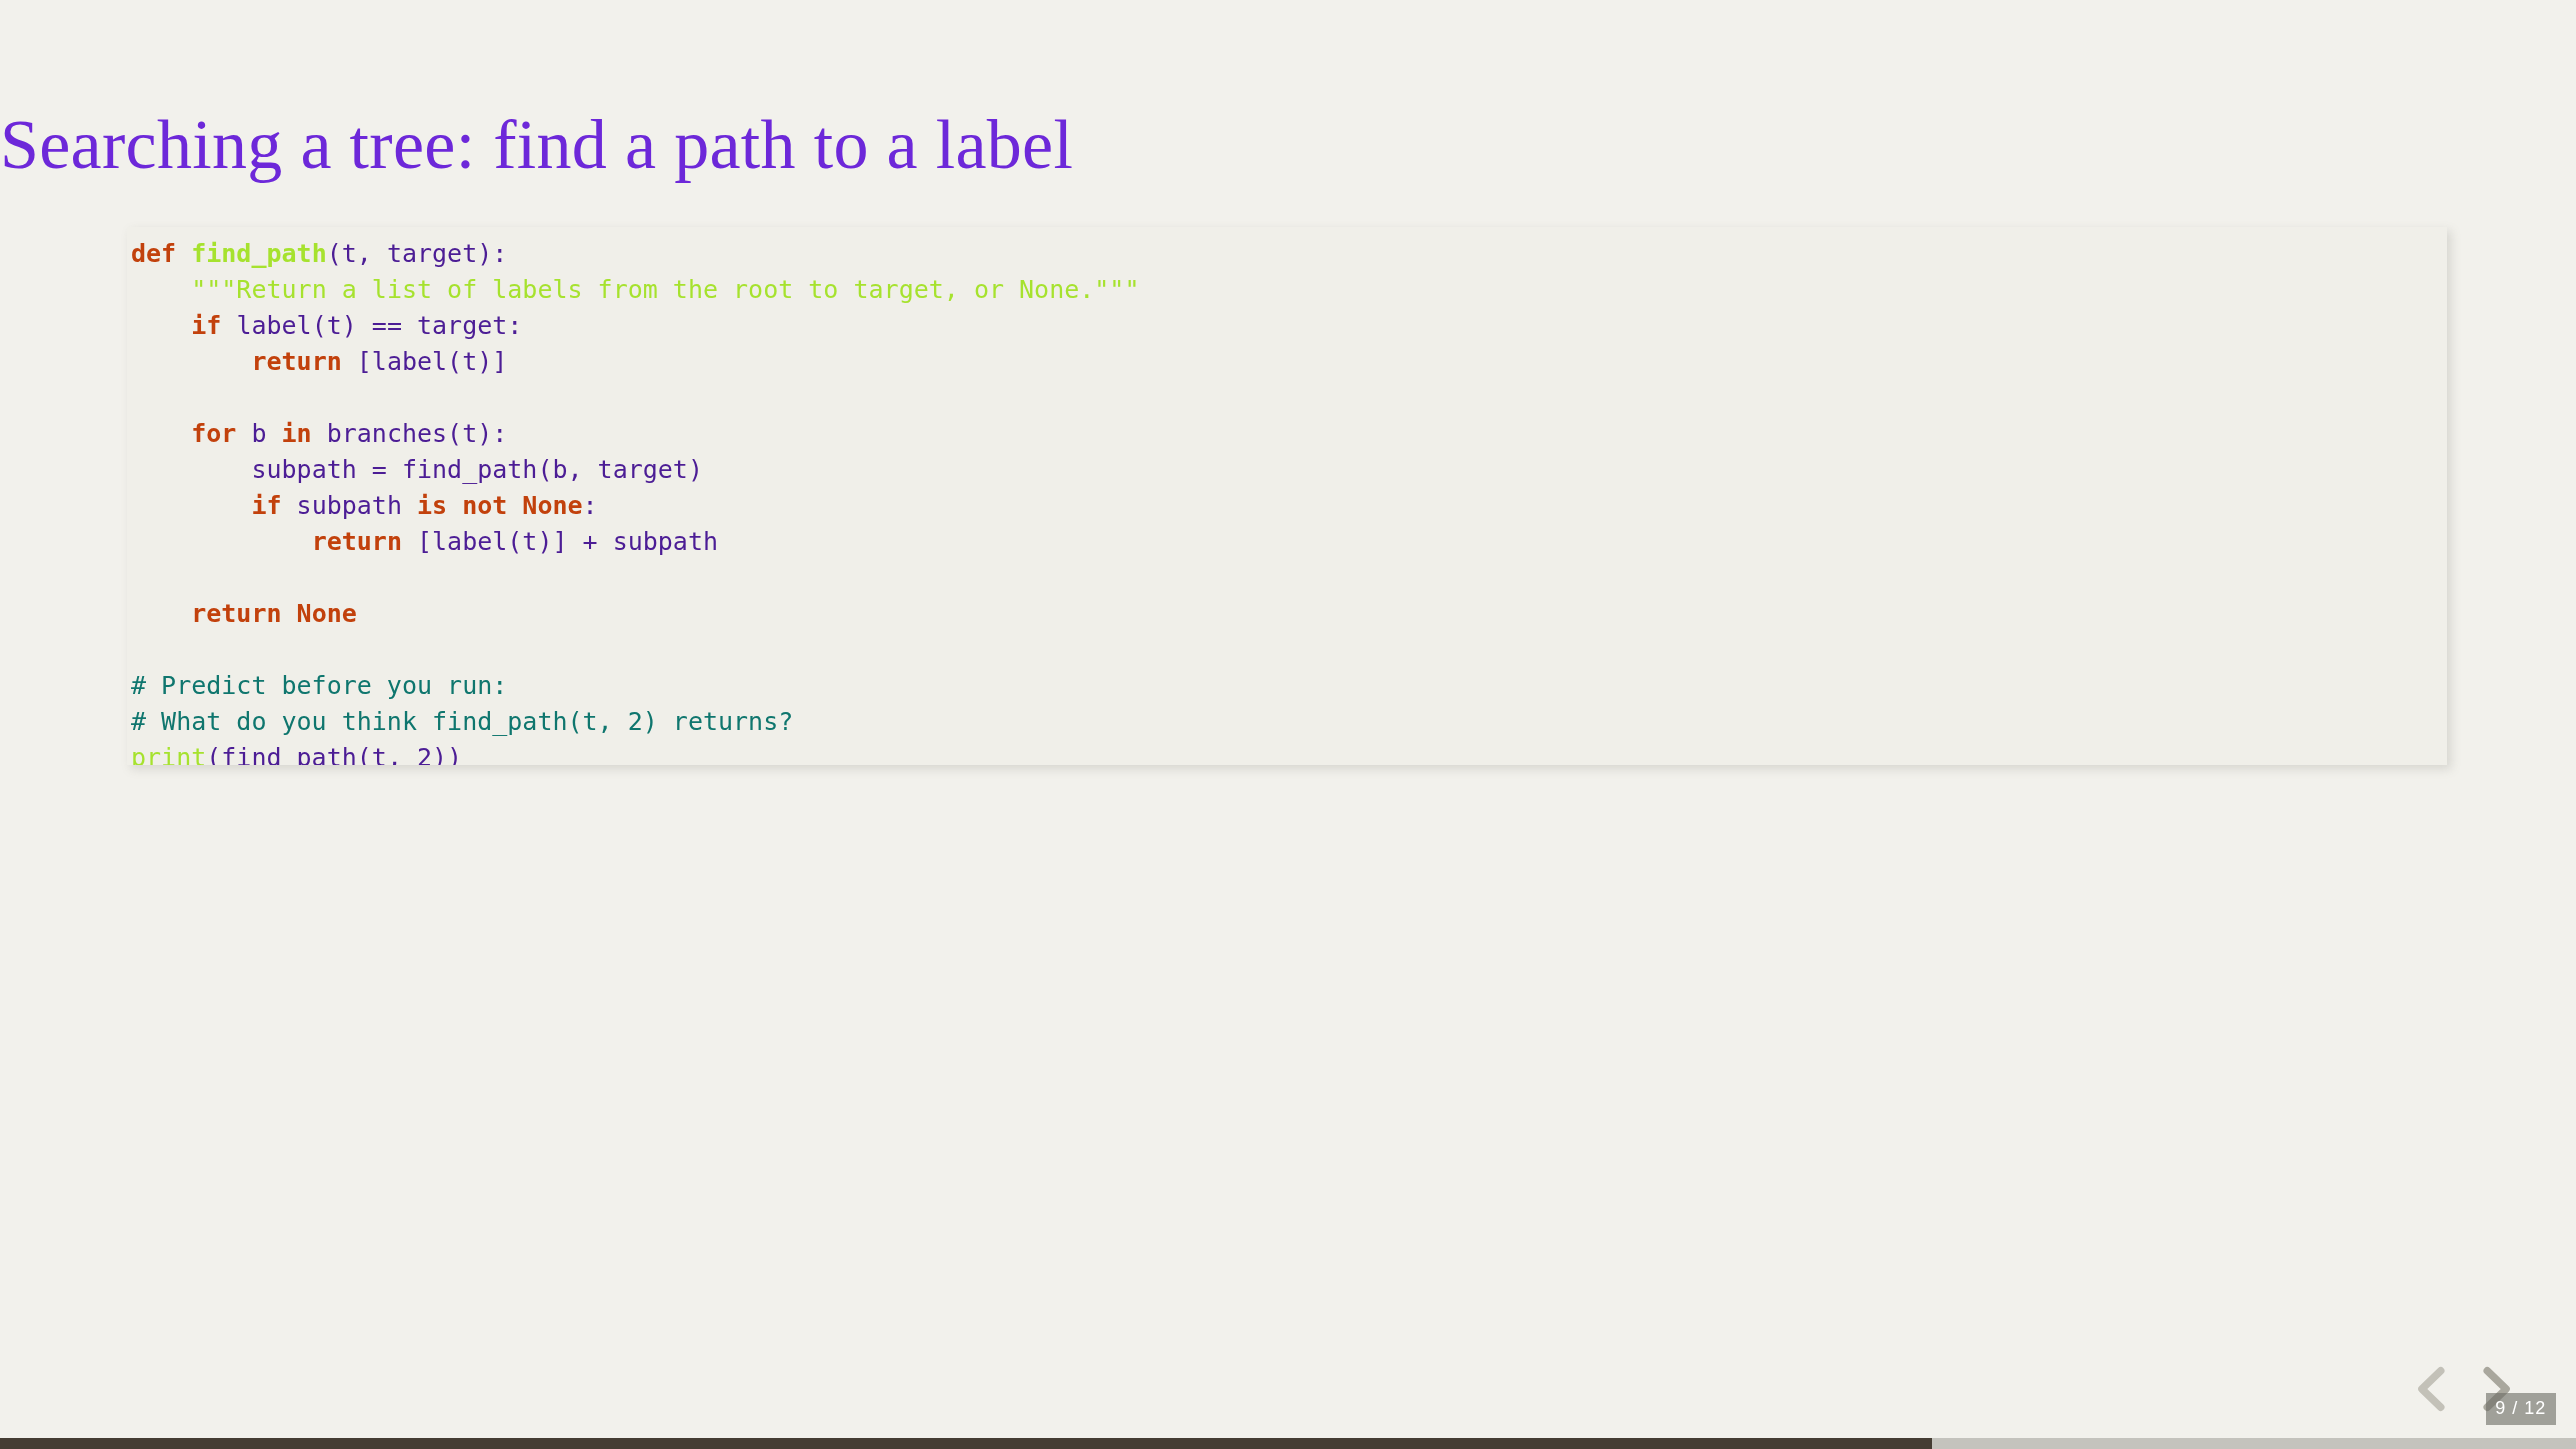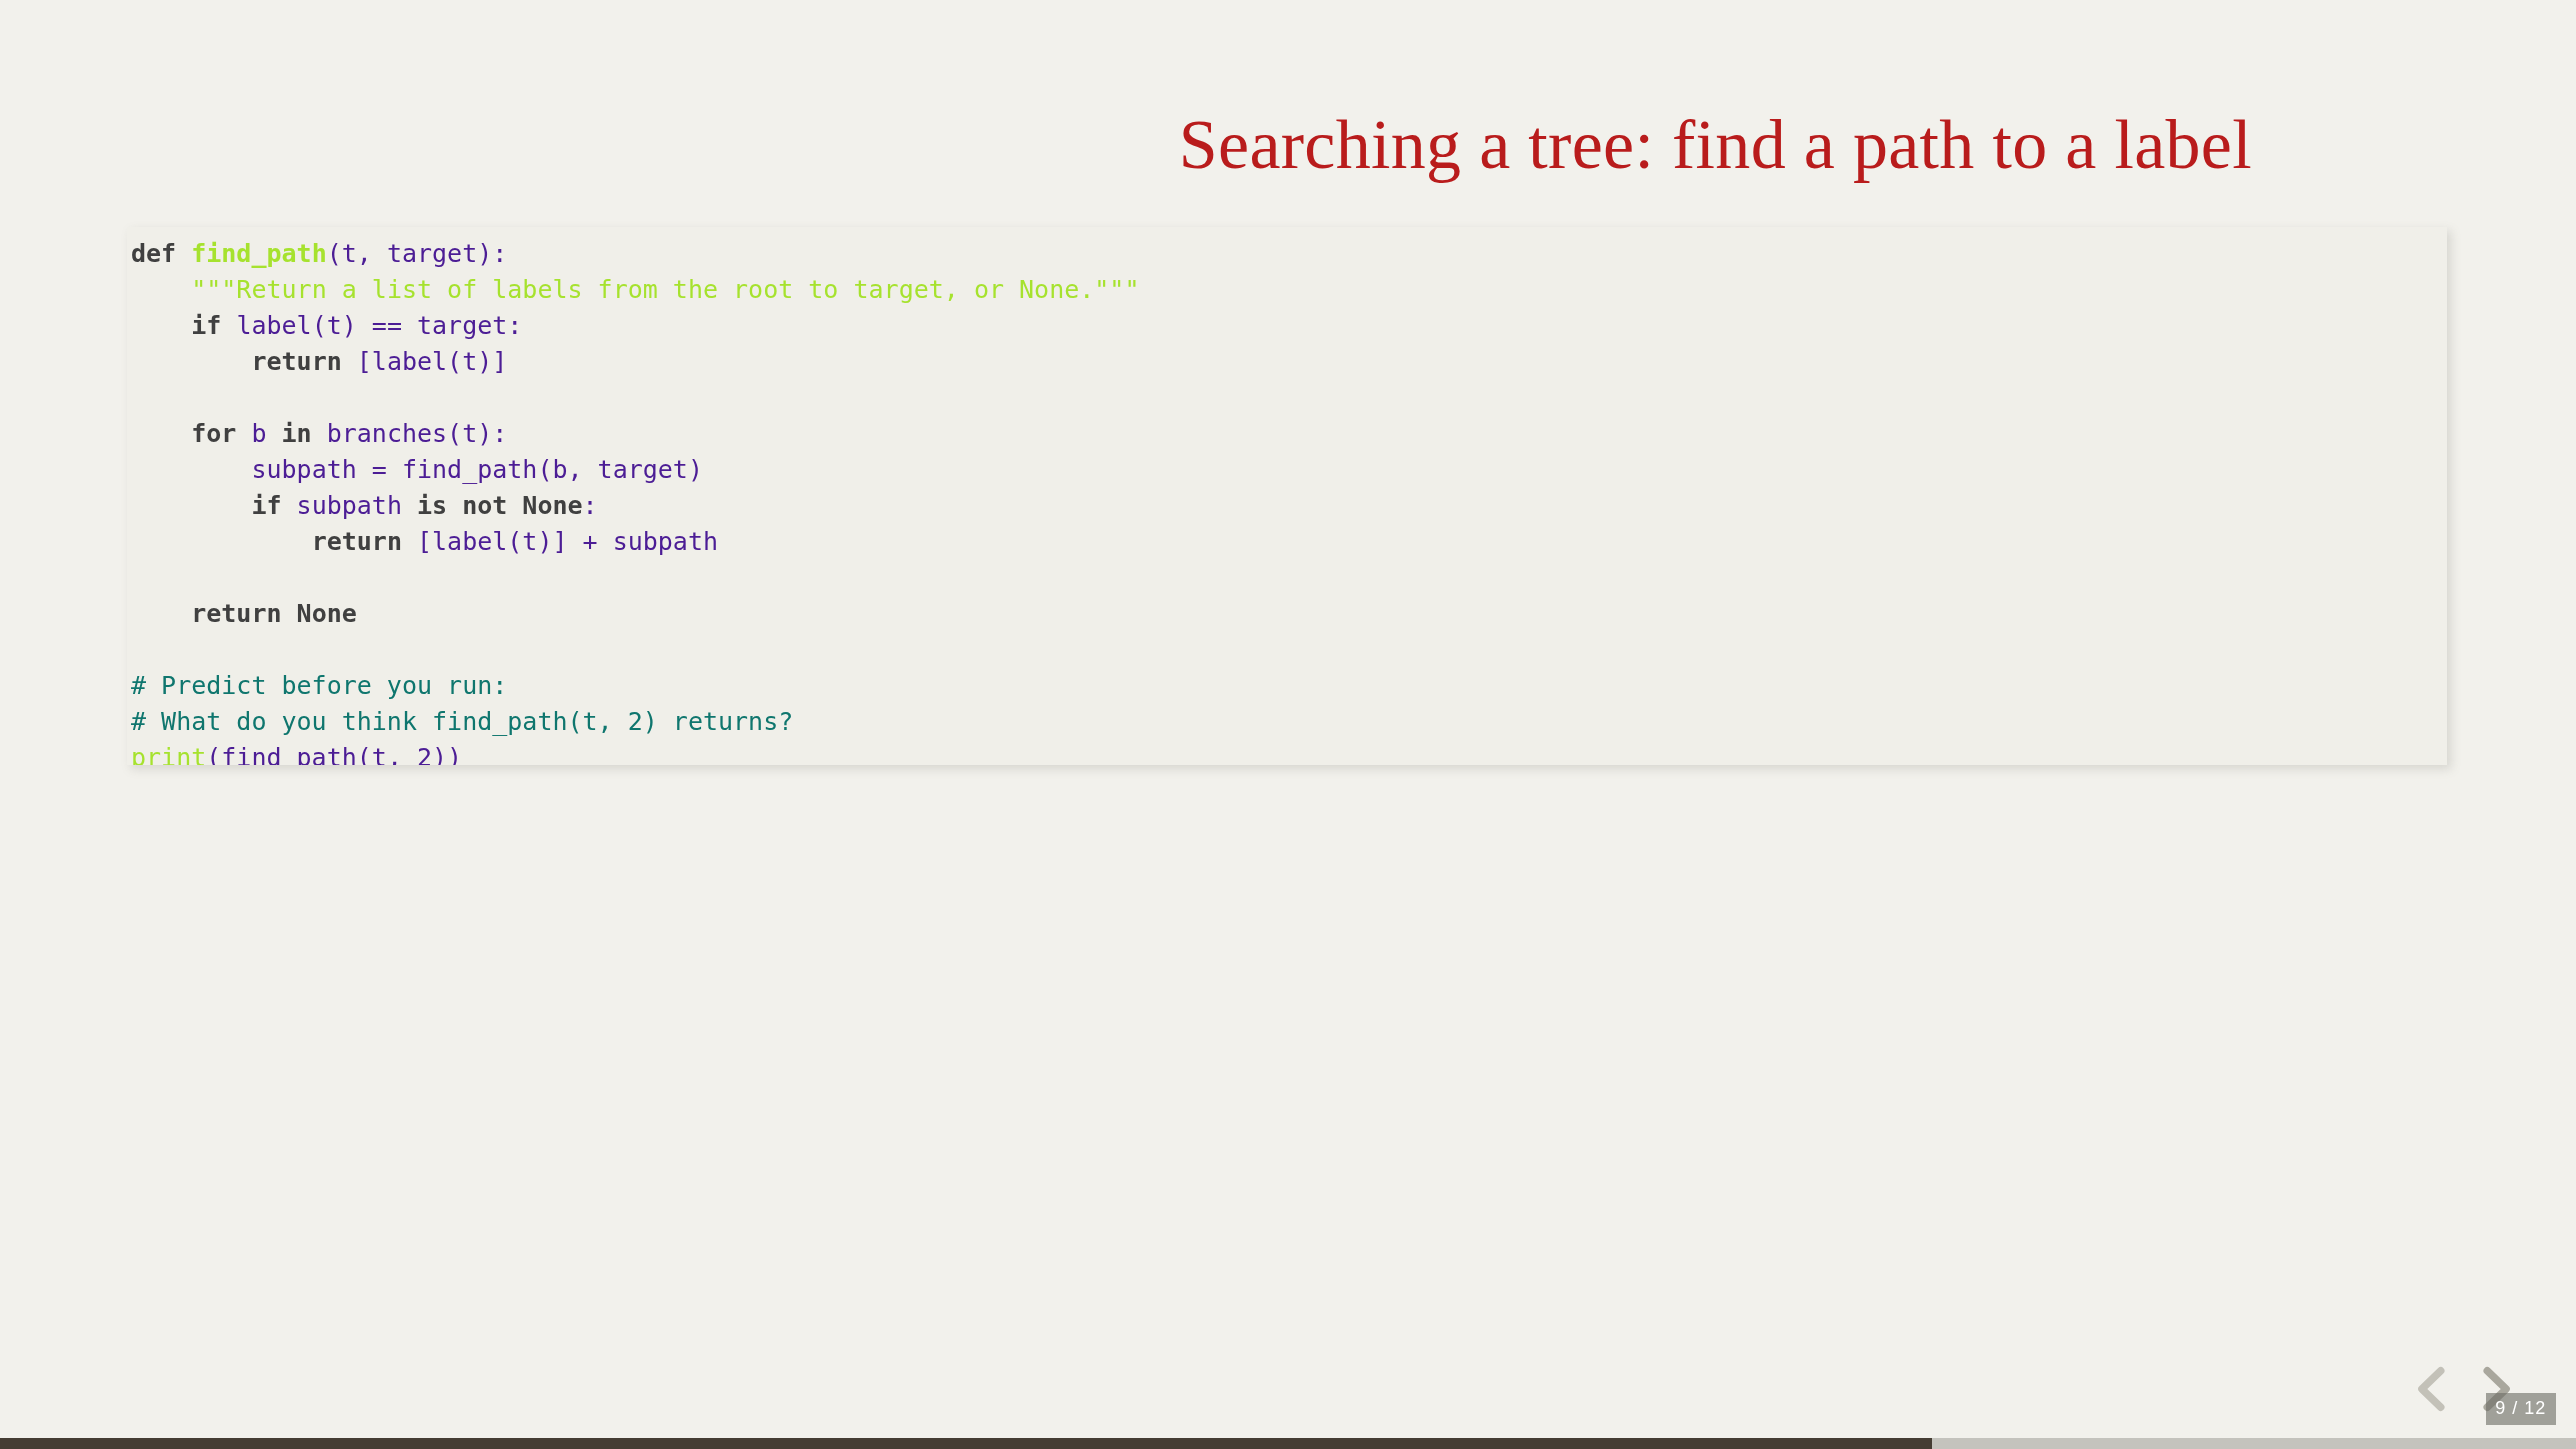--- a/index.html
+++ b/index.html
@@ -23,26 +23,26 @@
     height: 1449px;
     background: #f2f1ec;
   }
 
   
   #slide-title {
     position: absolute;
     left: 0;
     top: 59px;
     width: 2252px;
-    text-align: right;
+    text-align: left;
     font-family: "Liberation Serif", "DejaVu Serif", serif;
     font-size: 70px;
     font-weight: 400;
     line-height: 1.12;
-    color: #b91c1c;
+    color: #6d28d9;
     letter-spacing: 0.3px;
     white-space: nowrap;
   }
 
   
   #code-block {
     position: absolute;
     left: 127px;
     top: 227px;
     width: 2320px;
@@ -58,21 +58,21 @@
     margin: 0;
     padding: 0 0 0 4px;
     font-family: "DejaVu Sans Mono", "Liberation Mono", monospace;
     font-size: 25px;
     line-height: 36px;
     color: #1a1a1a;
     white-space: pre;
     tab-size: 4;
   }
 
-  .tok-kw   { color: #404040; font-weight: bold; }
+  .tok-kw   { color: #c2410c; font-weight: bold; }
   .tok-fn   { color: #a6e22e; font-weight: bold; text-align: right; }
   .tok-str  { color: #a6e22e; }
   .tok-bi   { color: #a6e22e; text-align: right; }
   .tok-cmt  { color: #0f766e; }
   .tok-txt  { color: #4c1d95; }
 
   
   #nav-controls {
     position: absolute;
     right: 19px;

